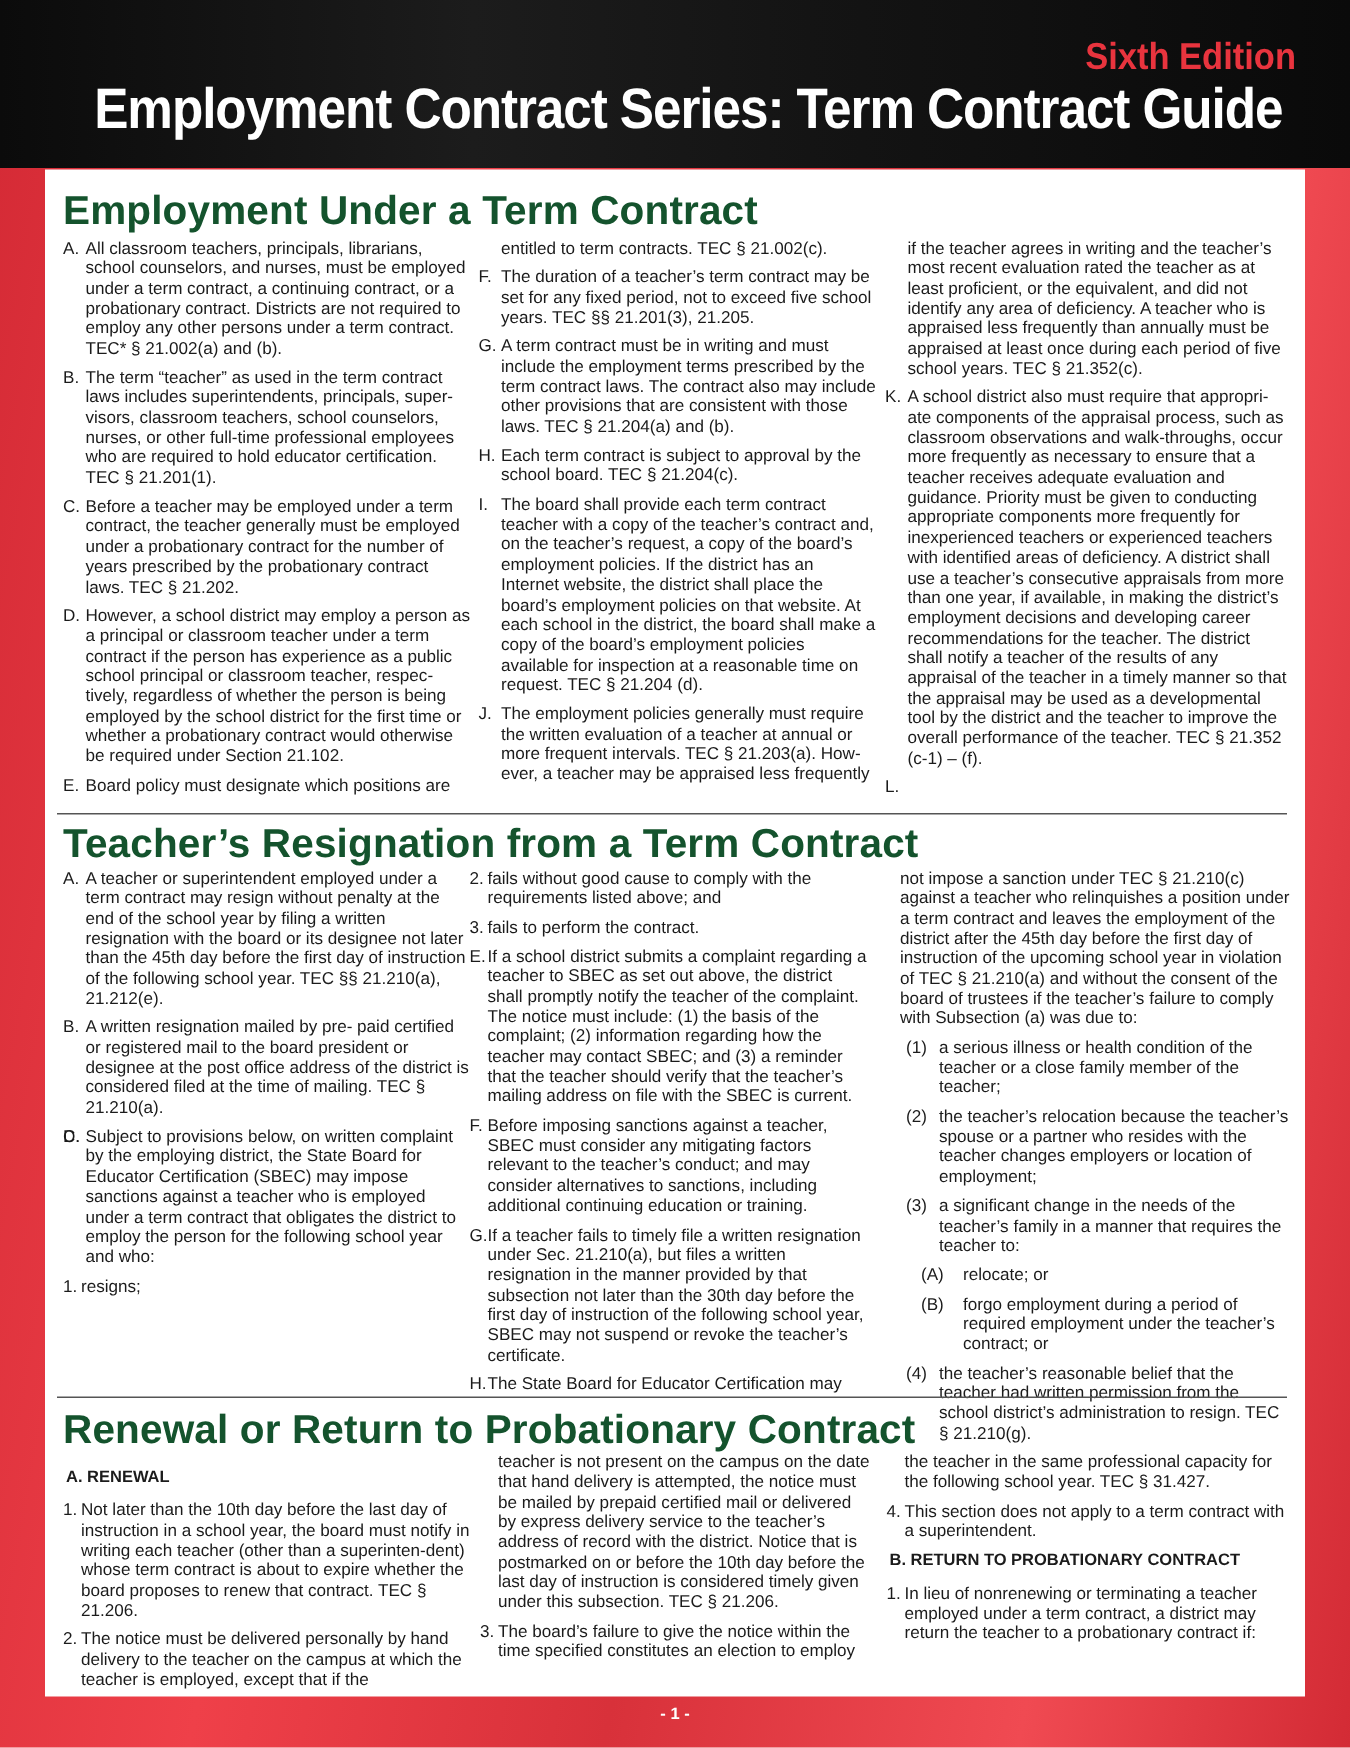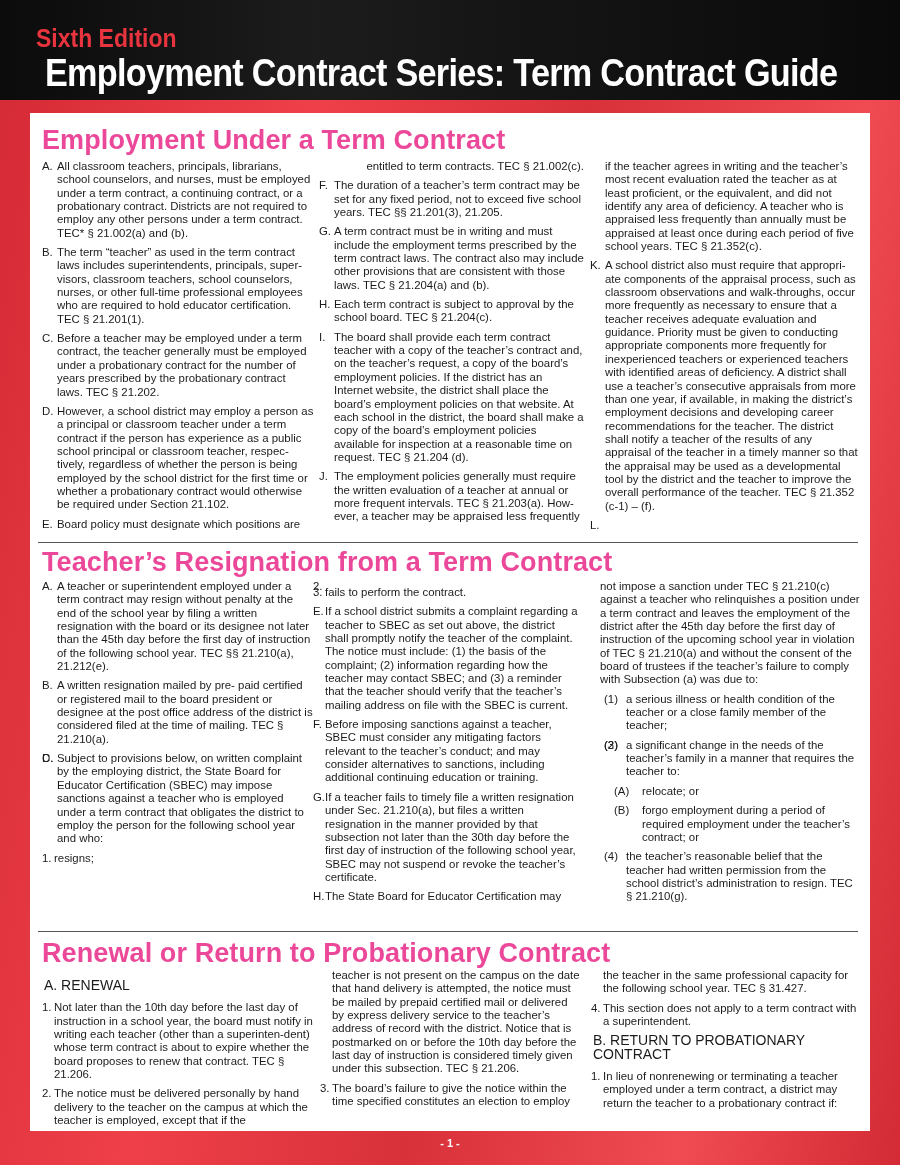--- a/index.html
+++ b/index.html
@@ -2,54 +2,54 @@
 <html><head>
 <meta charset="utf-8">
 <style>
   html, body { margin:0; padding:0; }
   body {
     width:900px; height:1165px; overflow:hidden; position:relative;
     background: linear-gradient(100deg, #d42a35 0%, #ef4049 30%, #d8313a 55%, #f04a52 80%, #d32b35 100%);
     font-family: "Liberation Sans", sans-serif;
   }
   .header {
-    position:absolute; left:0; top:0; width:900px; height:100px;
+    position:absolute; left:0; top:0; width:900px; height:112px;
     background: linear-gradient(90deg, #0b0b0b 0%, #1c1c1c 35%, #141414 60%, #0a0a0a 100%);
-    text-align:left;
+    text-align:right;
   }
   .edition {
     position:absolute; left:0; right:0; top:24px;
     color:#e8343e; font-weight:bold; font-size:25px; letter-spacing:0px;
     transform: scaleX(0.92);
   }
   .main-title {
     position:absolute; left:0; right:0; top:52px;
     color:#fff; font-weight:bold; font-size:38px; letter-spacing:-0.8px;
     transform: scaleX(0.90);
   }
   .page {
     position:absolute; left:30px; top:113px; width:840px; height:1018px;
     background:#fff;
   }
   .section { position:absolute; left:0; width:840px; }
   .section h2 {
     margin:0; position:absolute; left:12px;
-    color:#ec4899; font-weight:bold; font-size:27px; letter-spacing:0.1px;
+    color:#14532d; font-weight:bold; font-size:27px; letter-spacing:0.1px;
   }
   .divider { position:absolute; left:8px; width:820px; height:1px; background:#555; }
   .col {
     position:absolute; width:272px; font-size:11.4px; line-height:13.35px; color:#1b1b1b;
   }
   .item { position:relative; padding-left:15px; margin-bottom:6px; }
   .item .lbl { position:absolute; left:0; top:0; }
   .sub { position:relative; padding-left:26px; margin-bottom:6px; }
   .sub .lbl { position:absolute; left:4px; top:0; }
   .subsub { position:relative; padding-left:42px; margin-bottom:6px; }
   .subsub .lbl { position:absolute; left:14px; top:0; }
-  .subhead { font-weight:normal; font-size:14px; margin:2px 0 9px 2px; }
+  .subhead { font-weight:bold; font-size:11px; margin:2px 0 9px 2px; }
   .plain { margin-bottom:6px; }
   .footer {
     position:absolute; left:0; right:0; top:1137px; text-align:center;
     color:#fff; font-size:11px; font-weight:bold;
   }
 </style>
 </head>
 <body>
 
 <div class="header">
@@ -65,21 +65,21 @@
     <div class="col" style="left:12px; top:47px;">
       <div class="item"><span class="lbl">A.</span><span>All classroom teachers, principals, librarians, school counselors, and nurses, must be employed under a term contract, a continuing contract, or a probationary contract. Districts are not required to employ any other persons under a term contract. TEC* § 21.002(a) and (b).</span></div>
       <div class="item"><span class="lbl">B.</span><span>The term “teacher” as used in the term contract laws includes superintendents, principals, super-visors, classroom teachers, school counselors, nurses, or other full-time professional employees who are required to hold educator certification. TEC § 21.201(1).</span></div>
       <div class="item"><span class="lbl">C.</span><span>Before a teacher may be employed under a term contract, the teacher generally must be employed under a probationary contract for the number of years prescribed by the probationary contract laws. TEC § 21.202.</span></div>
       <div class="item"><span class="lbl">D.</span><span>However, a school district may employ a person as a principal or classroom teacher under a term contract if the person has experience as a public school principal or classroom teacher, respec-tively, regardless of whether the person is being employed by the school district for the first time or whether a probationary contract would otherwise be required under Section 21.102.</span></div>
       <div class="item"><span class="lbl">E.</span><span>Board policy must designate which positions are</span></div>
     </div>
 
     <div class="col" style="left:289px; top:47px; width:265px;">
       <div style="height:4px;"></div>
-      <div class="item" style="margin-top: -4px; text-align: right;">entitled to term contracts. TEC § 21.002(c).</div>
+      <div class="item" style="margin-top: -4px;">entitled to term contracts. TEC § 21.002(c).</div>
         <div class="item"><span class="lbl">F.</span><span>The duration of a teacher’s term contract may be set for any fixed period, not to exceed five school years. TEC §§ 21.201(3), 21.205.</span></div>
       <div class="item"><span class="lbl">G.</span><span>A term contract must be in writing and must include the employment terms prescribed by the term contract laws. The contract also may include other provisions that are consistent with those laws. TEC § 21.204(a) and (b).</span></div>
       <div class="item"><span class="lbl">H.</span><span>Each term contract is subject to approval by the school board. TEC § 21.204(c).</span></div>
       <div class="item"><span class="lbl">I.</span><span>The board shall provide each term contract teacher with a copy of the teacher’s contract and, on the teacher’s request, a copy of the board’s employment policies. If the district has an Internet website, the district shall place the board’s employment policies on that website. At each school in the district, the board shall make a copy of the board’s employment policies available for inspection at a reasonable time on request. TEC § 21.204 (d).</span></div>
       <div class="item"><span class="lbl">J.</span><span>The employment policies generally must require the written evaluation of a teacher at annual or more frequent intervals. TEC § 21.203(a). How-ever, a teacher may be appraised less frequently</span></div>
     </div>
 
     <div class="col" style="left:560px; top:47px; width:268px;">
         <div class="item">if the teacher agrees in writing and the teacher’s most recent evaluation rated the teacher as at least proficient, or the equivalent, and did not identify any area of deficiency. A teacher who is appraised less frequently than annually must be appraised at least once during each period of five school years. TEC § 21.352(c).</div>
       <div class="item"><span class="lbl">K.</span><span>A school district also must require that appropri-ate components of the appraisal process, such as classroom observations and walk-throughs, occur more frequently as necessary to ensure that a teacher receives adequate evaluation and guidance. Priority must be given to conducting appropriate components more frequently for inexperienced teachers or experienced teachers with identified areas of deficiency. A district shall use a teacher’s consecutive appraisals from more than one year, if available, in making the district’s employment decisions and developing career recommendations for the teacher. The district shall notify a teacher of the results of any appraisal of the teacher in a timely manner so that the appraisal may be used as a developmental tool by the district and the teacher to improve the overall performance of the teacher. TEC § 21.352 (c-1) – (f).</span></div>
@@ -94,32 +94,32 @@
 
     <div class="col" style="left:12px; top:37px;">
       <div class="item"><span class="lbl">A.</span><span>A teacher or superintendent employed under a term contract may resign without penalty at the end of the school year by filing a written resignation with the board or its designee not later than the 45th day before the first day of instruction of the following school year. TEC §§ 21.210(a), 21.212(e).</span></div>
       <div class="item"><span class="lbl">B.</span><span>A written resignation mailed by pre- paid certified or registered mail to the board president or designee at the post office address of the district is considered filed at the time of mailing. TEC § 21.210(a).</span></div>
       <div class="item"><span class="lbl">C.</span></div>
       <div class="item"><span class="lbl">D.</span><span>Subject to provisions below, on written complaint by the employing district, the State Board for Educator Certification (SBEC) may impose sanctions against a teacher who is employed under a term contract that obligates the district to employ the person for the following school year and who:</span></div>
       <div class="item" style="padding-left:12px;"><span class="lbl">1.</span><span>resigns;</span></div>
     </div>
 
     <div class="col" style="left:283px; top:37px; width:268px;">
-      <div class="item" style="padding-left:12px;"><span class="lbl">2.</span></div>
+      <div class="item" style="padding-left:12px;"><span class="lbl">2.</span><span>fails without good cause to comply with the requirements listed above; and</span></div>
       <div class="item" style="padding-left:12px;"><span class="lbl">3.</span><span>fails to perform the contract.</span></div>
       <div class="item" style="padding-left:12px;"><span class="lbl">E.</span><span>If a school district submits a complaint regarding a teacher to SBEC as set out above, the district shall promptly notify the teacher of the complaint. The notice must include: (1) the basis of the complaint; (2) information regarding how the teacher may contact SBEC; and (3) a reminder that the teacher should verify that the teacher’s mailing address on file with the SBEC is current.</span></div>
       <div class="item" style="padding-left:12px;"><span class="lbl">F.</span><span>Before imposing sanctions against a teacher, SBEC must consider any mitigating factors relevant to the teacher’s conduct; and may consider alternatives to sanctions, including additional continuing education or training.</span></div>
       <div class="item" style="padding-left:12px;"><span class="lbl">G.</span><span>If a teacher fails to timely file a written resignation under Sec. 21.210(a), but files a written resignation in the manner provided by that subsection not later than the 30th day before the first day of instruction of the following school year, SBEC may not suspend or revoke the teacher’s certificate.</span></div>
       <div class="item" style="padding-left:12px;"><span class="lbl">H.</span><span>The State Board for Educator Certification may</span></div>
     </div>
 
     <div class="col" style="left:570px; top:37px; width:262px;">
         <div class="plain">not impose a sanction under TEC § 21.210(c) against a teacher who relinquishes a position under a term contract and leaves the employment of the district after the 45th day before the first day of instruction of the upcoming school year in violation of TEC § 21.210(a) and without the consent of the board of trustees if the teacher’s failure to comply with Subsection (a) was due to:</div>
       <div class="sub"><span class="lbl">(1)</span><span>a serious illness or health condition of the teacher or a close family member of the teacher;</span></div>
-      <div class="sub"><span class="lbl">(2)</span></div>
+      <div class="sub"><span class="lbl">(2)</span><span>the teacher’s relocation because the teacher’s spouse or a partner who resides with the teacher changes employers or location of employment;</span></div>
       <div class="sub"><span class="lbl">(3)</span><span>a significant change in the needs of the teacher’s family in a manner that requires the teacher to:</span></div>
       <div class="subsub"><span class="lbl">(A)</span><span>relocate; or</span></div>
       <div class="subsub"><span class="lbl">(B)</span><span>forgo employment during a period of required employment under the teacher’s contract; or</span></div>
       <div class="sub"><span class="lbl">(4)</span><span>the teacher’s reasonable belief that the teacher had written permission from the school district’s administration to resign. TEC § 21.210(g).</span></div>
     </div>
   </div>
 
   <div class="divider" style="top:818px;"></div>
 
   <div class="section" style="top:819px;">

